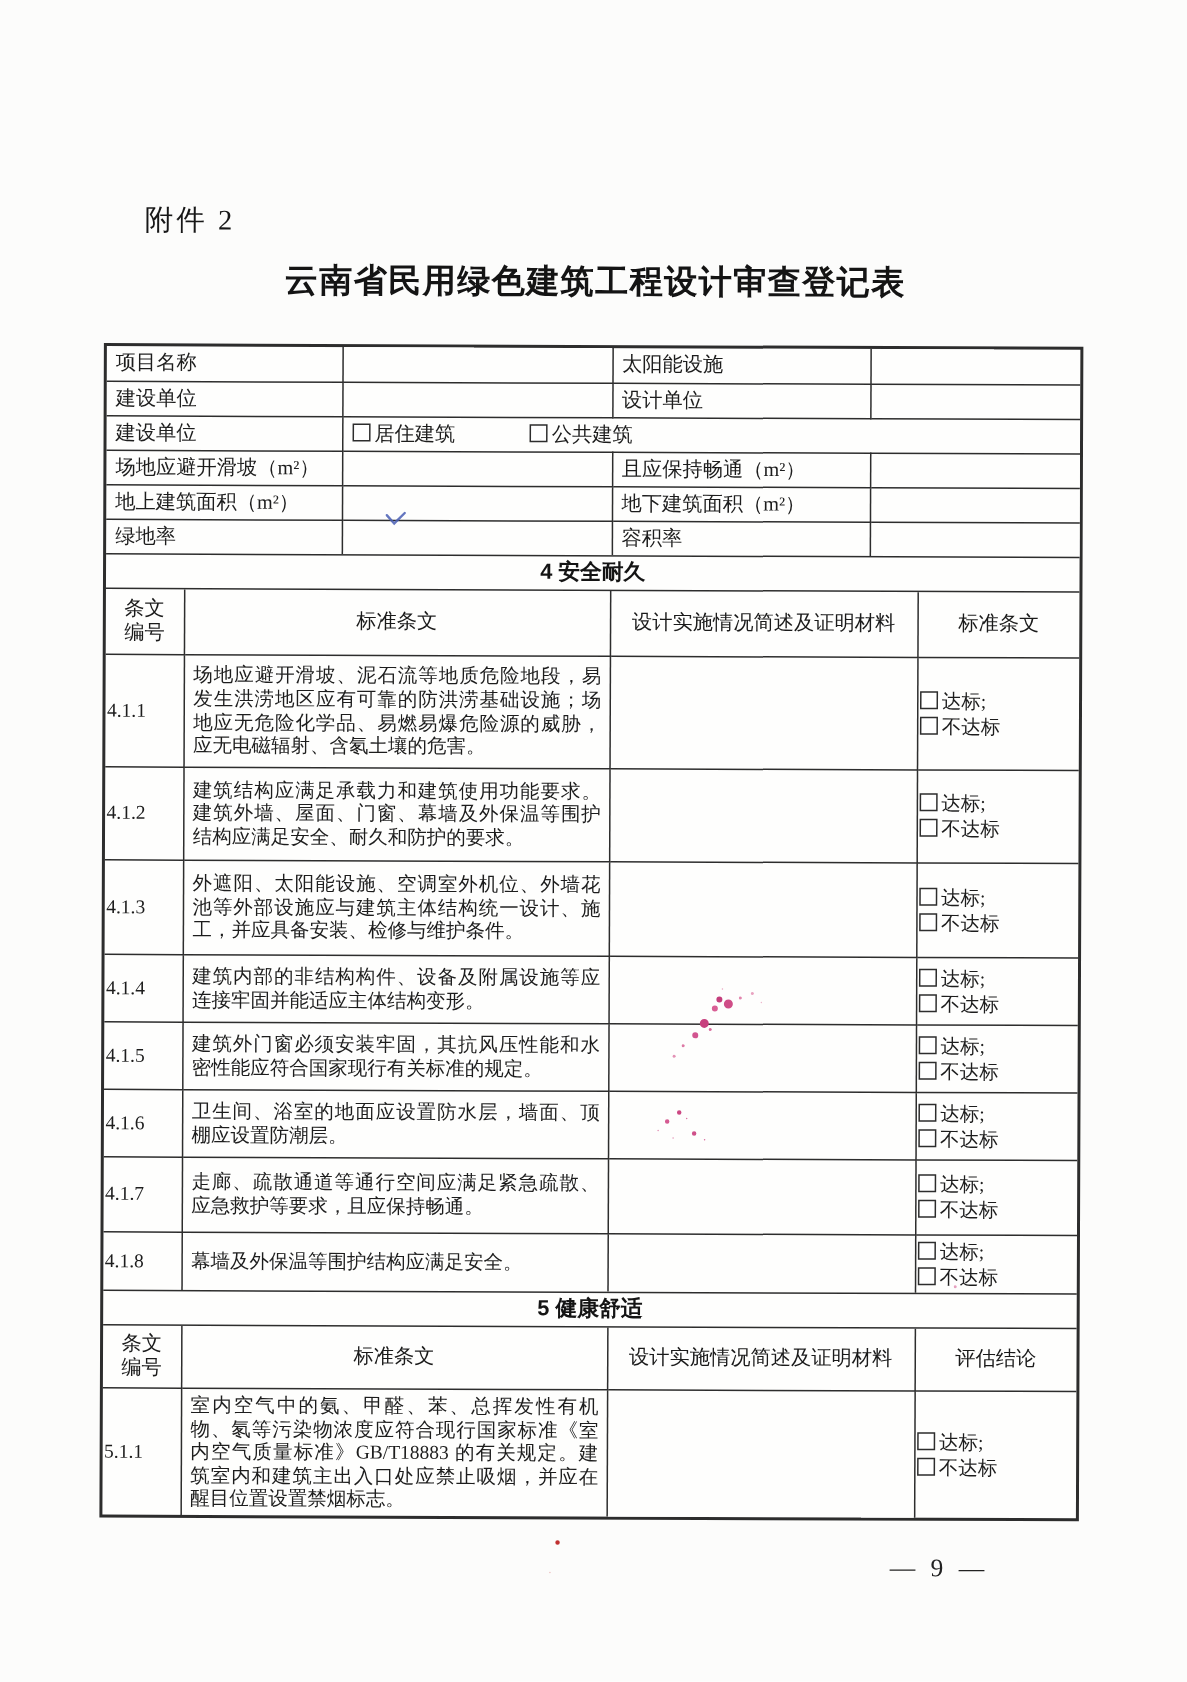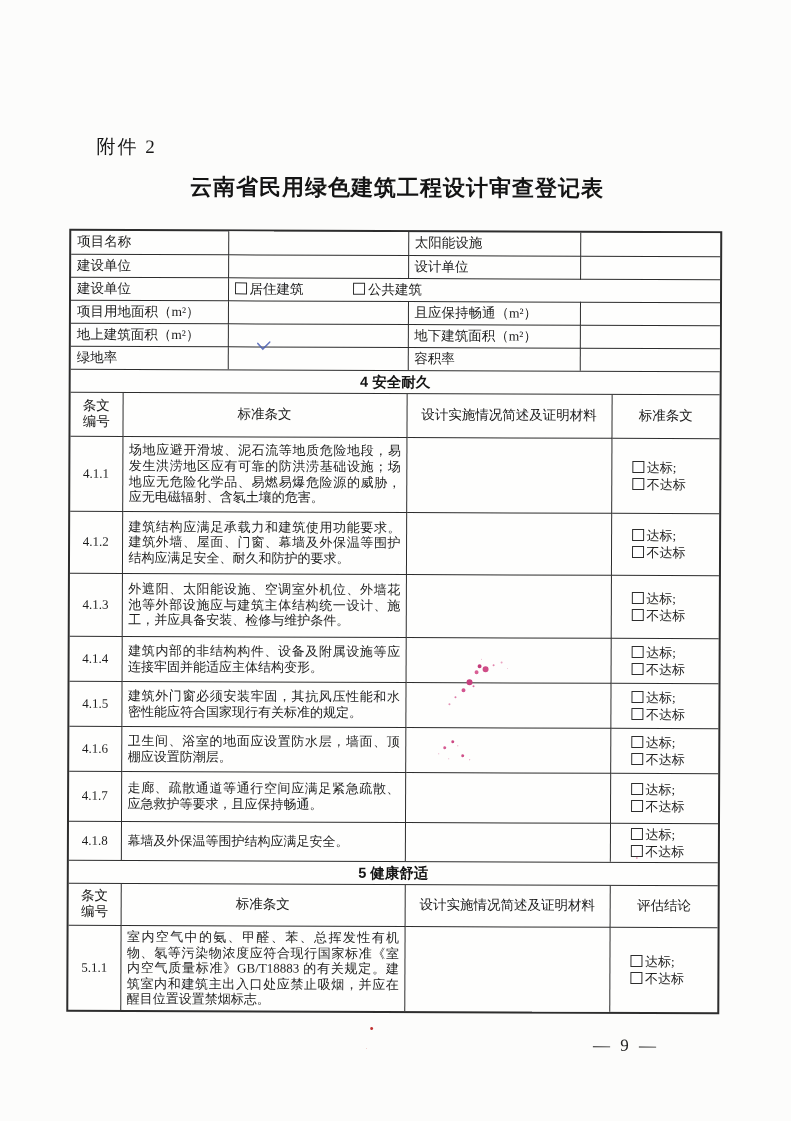--- a/index.html
+++ b/index.html
@@ -18,24 +18,24 @@
   }
   .doc{position:absolute;left:68px;top:230px;width:649px;border:2px solid #2d2d2d;background:#fefefd;}
   table{width:100%;border-collapse:collapse;border-style:hidden;table-layout:fixed;}
   td,th{border:1px solid #2d2d2d;overflow:hidden;}
   th{font-weight:normal;font-size:13.5px;text-align:center;vertical-align:middle;color:#1a1a1a;padding:2px;}
   .hdr-2line div{line-height:16px;}
   .ilabel{font-size:13.5px;padding:1px 6px;vertical-align:middle;white-space:nowrap;}
   .ivalue{background:#fefefd;}
   .ispan{padding:1px 6px;vertical-align:middle;font-size:13.5px;}
   .opt-inline{margin-right:46px;white-space:nowrap;}
-  .cid{text-align:center;vertical-align:middle;font-size:13px;font-family:"Liberation Serif",serif;}
+  .cid{text-align:left;vertical-align:middle;font-size:13px;font-family:"Liberation Serif",serif;}
   .ctext{font-size:13px;line-height:15.6px;padding:3px 5px 3px 6px;vertical-align:middle;text-align:justify;}
   .cevid{background:#fefefd;}
-  .cres{vertical-align:middle;padding:2px 4px 2px 20px;font-size:13px;}
+  .cres{vertical-align:middle;padding:2px 4px 2px 1px;font-size:13px;}
   .opt{line-height:17px;white-space:nowrap;}
   .cb{
     display:inline-block;width:10px;height:10px;border:1.3px solid #2d2d2d;
     margin-right:3px;vertical-align:-1px;background:#fff;
   }
   .section-heading{
     border-top:1px solid #2d2d2d;border-bottom:1px solid #2d2d2d;
     text-align:center;font-family:"Liberation Sans",sans-serif;font-weight:bold;
     font-size:14.5px;color:#141414;height:20px;line-height:20px;padding:1px 0;
   }
@@ -91,21 +91,21 @@
         <td class="ivalue"></td>
       </tr>
       <tr style="height:23px">
         <td class="ilabel">建设单位</td>
         <td class="ispan" colspan="3">
           <span class="opt-inline"><span class="cb"></span><span>居住建筑</span></span>
           <span class="opt-inline"><span class="cb"></span><span>公共建筑</span></span>
         </td>
       </tr>
       <tr style="height:23px">
-        <td class="ilabel">项目用地面积（m²）</td>
+        <td class="ilabel">场地应避开滑坡（m²）</td>
         <td class="ivalue"></td>
         <td class="ilabel">且应保持畅通（m²）</td>
         <td class="ivalue"></td>
       </tr>
       <tr style="height:23px">
         <td class="ilabel">地上建筑面积（m²）</td>
         <td class="ivalue"></td>
         <td class="ilabel">地下建筑面积（m²）</td>
         <td class="ivalue"></td>
       </tr>

